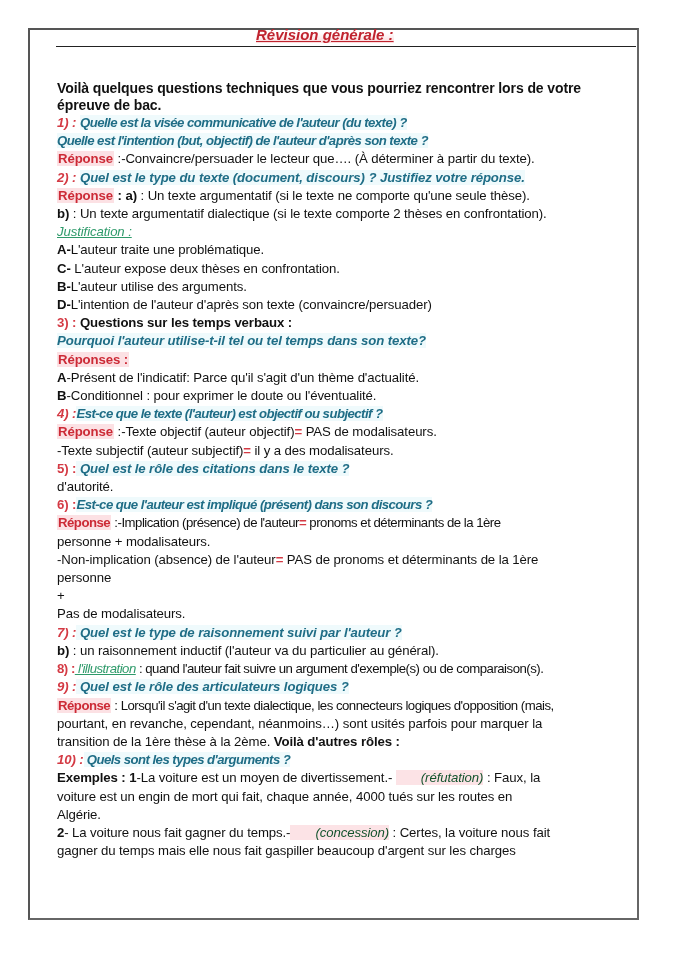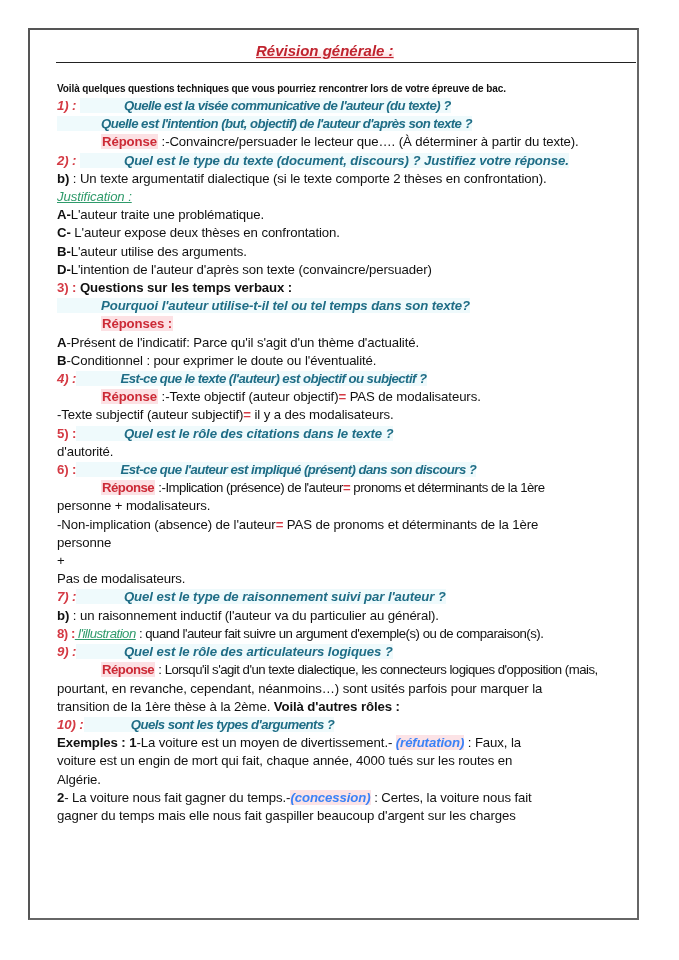--- a/index.html
+++ b/index.html
@@ -1,40 +1,40 @@
 <!DOCTYPE html>
 <html><head>
   <meta charset="utf-8">
   <style>
     html, body { margin: 0; padding: 0; background: #ffffff; }
     body { width: 679px; height: 960px; position: relative; overflow: hidden;
            font-family: "Liberation Sans", sans-serif; color: #111; }
     .frame { position: absolute; left: 28px; top: 28px; width: 611px; height: 892px;
              border: 2px solid #555; border-right-color: #666; border-bottom-color: #666;
              box-sizing: border-box; }
-    .title-wrap { position: absolute; left: 56px; top: 42px; width: 580px; height: 20px;
+    .title-wrap { position: absolute; left: 56px; top: 26px; width: 580px; height: 20px;
                   border-bottom: 1px solid #222; }
     .title { position: absolute; left: 200px; top: 0px; font-size: 15px; font-weight: bold;
              font-style: italic; color: #c0232e; text-decoration: underline;
              background: linear-gradient(to bottom, rgba(255,255,255,0) 40%, rgba(248,190,195,0.6) 100%); }
     .content { position: absolute; left: 57px; top: 80px; width: 575px;
                font-size: 13.2px; line-height: 18.2px; letter-spacing: -0.1px; }
     .line { white-space: nowrap; }
-    .intro { font-weight: bold; font-size: 10px; line-height: 17px; white-space: normal; }
+    .intro { font-weight: bold; font-size: 14px; line-height: 17px; white-space: normal; }
     .num { color: #d43a44; font-weight: bold; }
     .num-i { color: #d43a44; font-weight: bold; font-style: italic; }
     .q { color: #1f6d86; font-weight: bold; font-style: italic;
-         background: rgba(210,240,245,0.35); padding-left: 44px; }
+         background: rgba(210,240,245,0.35); }
     .q-cond { letter-spacing: -0.55px; }
-    .rep { color: #cc2a36; font-weight: bold; background: rgba(250,200,205,0.55); padding: 0 1px; margin-left: 44px; }
+    .rep { color: #cc2a36; font-weight: bold; background: rgba(250,200,205,0.55); padding: 0 1px; }
     .green { color: #2e9a6a; font-style: italic; text-decoration: underline; }
     .b { font-weight: bold; }
     .i { }
     .eq { color: #d43a44; font-weight: bold; }
-    .red-i { color: #3b82f6; font-weight: bold; font-style: italic; background: rgba(250,200,205,0.5); }
+    .red-i { color: #14532d; font-weight: normal; font-style: italic; background: rgba(250,200,205,0.5); padding-left: 25px; }
     .tight { letter-spacing: -0.5px; }
   </style>
 </head>
 <body>
 
 <div class="frame"></div>
 
 <div class="title-wrap">
   <span class="title">Révision générale :</span>
 </div>
@@ -49,20 +49,23 @@
   <div class="line">
     <span class="q q-cond">Quelle est l'intention (but, objectif) de l'auteur d'après son texte ?</span>
   </div>
   <div class="line">
     <span class="rep">Réponse</span><span> :-Convaincre/persuader le lecteur que…. (À déterminer à partir du texte).</span>
   </div>
 
   <div class="line">
     <span class="num-i">2) :</span>
     <span class="q">Quel est le type du texte (document, discours) ? Justifiez votre réponse.</span>
+  </div>
+  <div class="line">
+    <span class="rep">Réponse</span><span class="b"> : a)</span><span> : Un texte argumentatif (si le texte ne comporte qu'une seule thèse).</span>
   </div>
   <div class="line">
     <span class="b">b)</span><span> : Un texte argumentatif dialectique (si le texte comporte 2 thèses en confrontation).</span>
   </div>
   <div class="line">
     <span class="green">Justification :</span>
   </div>
   <div class="line"><span class="b">A-</span><span>L'auteur traite une problématique.</span></div>
   <div class="line"><span class="b">C-</span><span> L'auteur expose deux thèses en confrontation.</span></div>
   <div class="line"><span class="b">B-</span><span>L'auteur utilise des arguments.</span></div>

